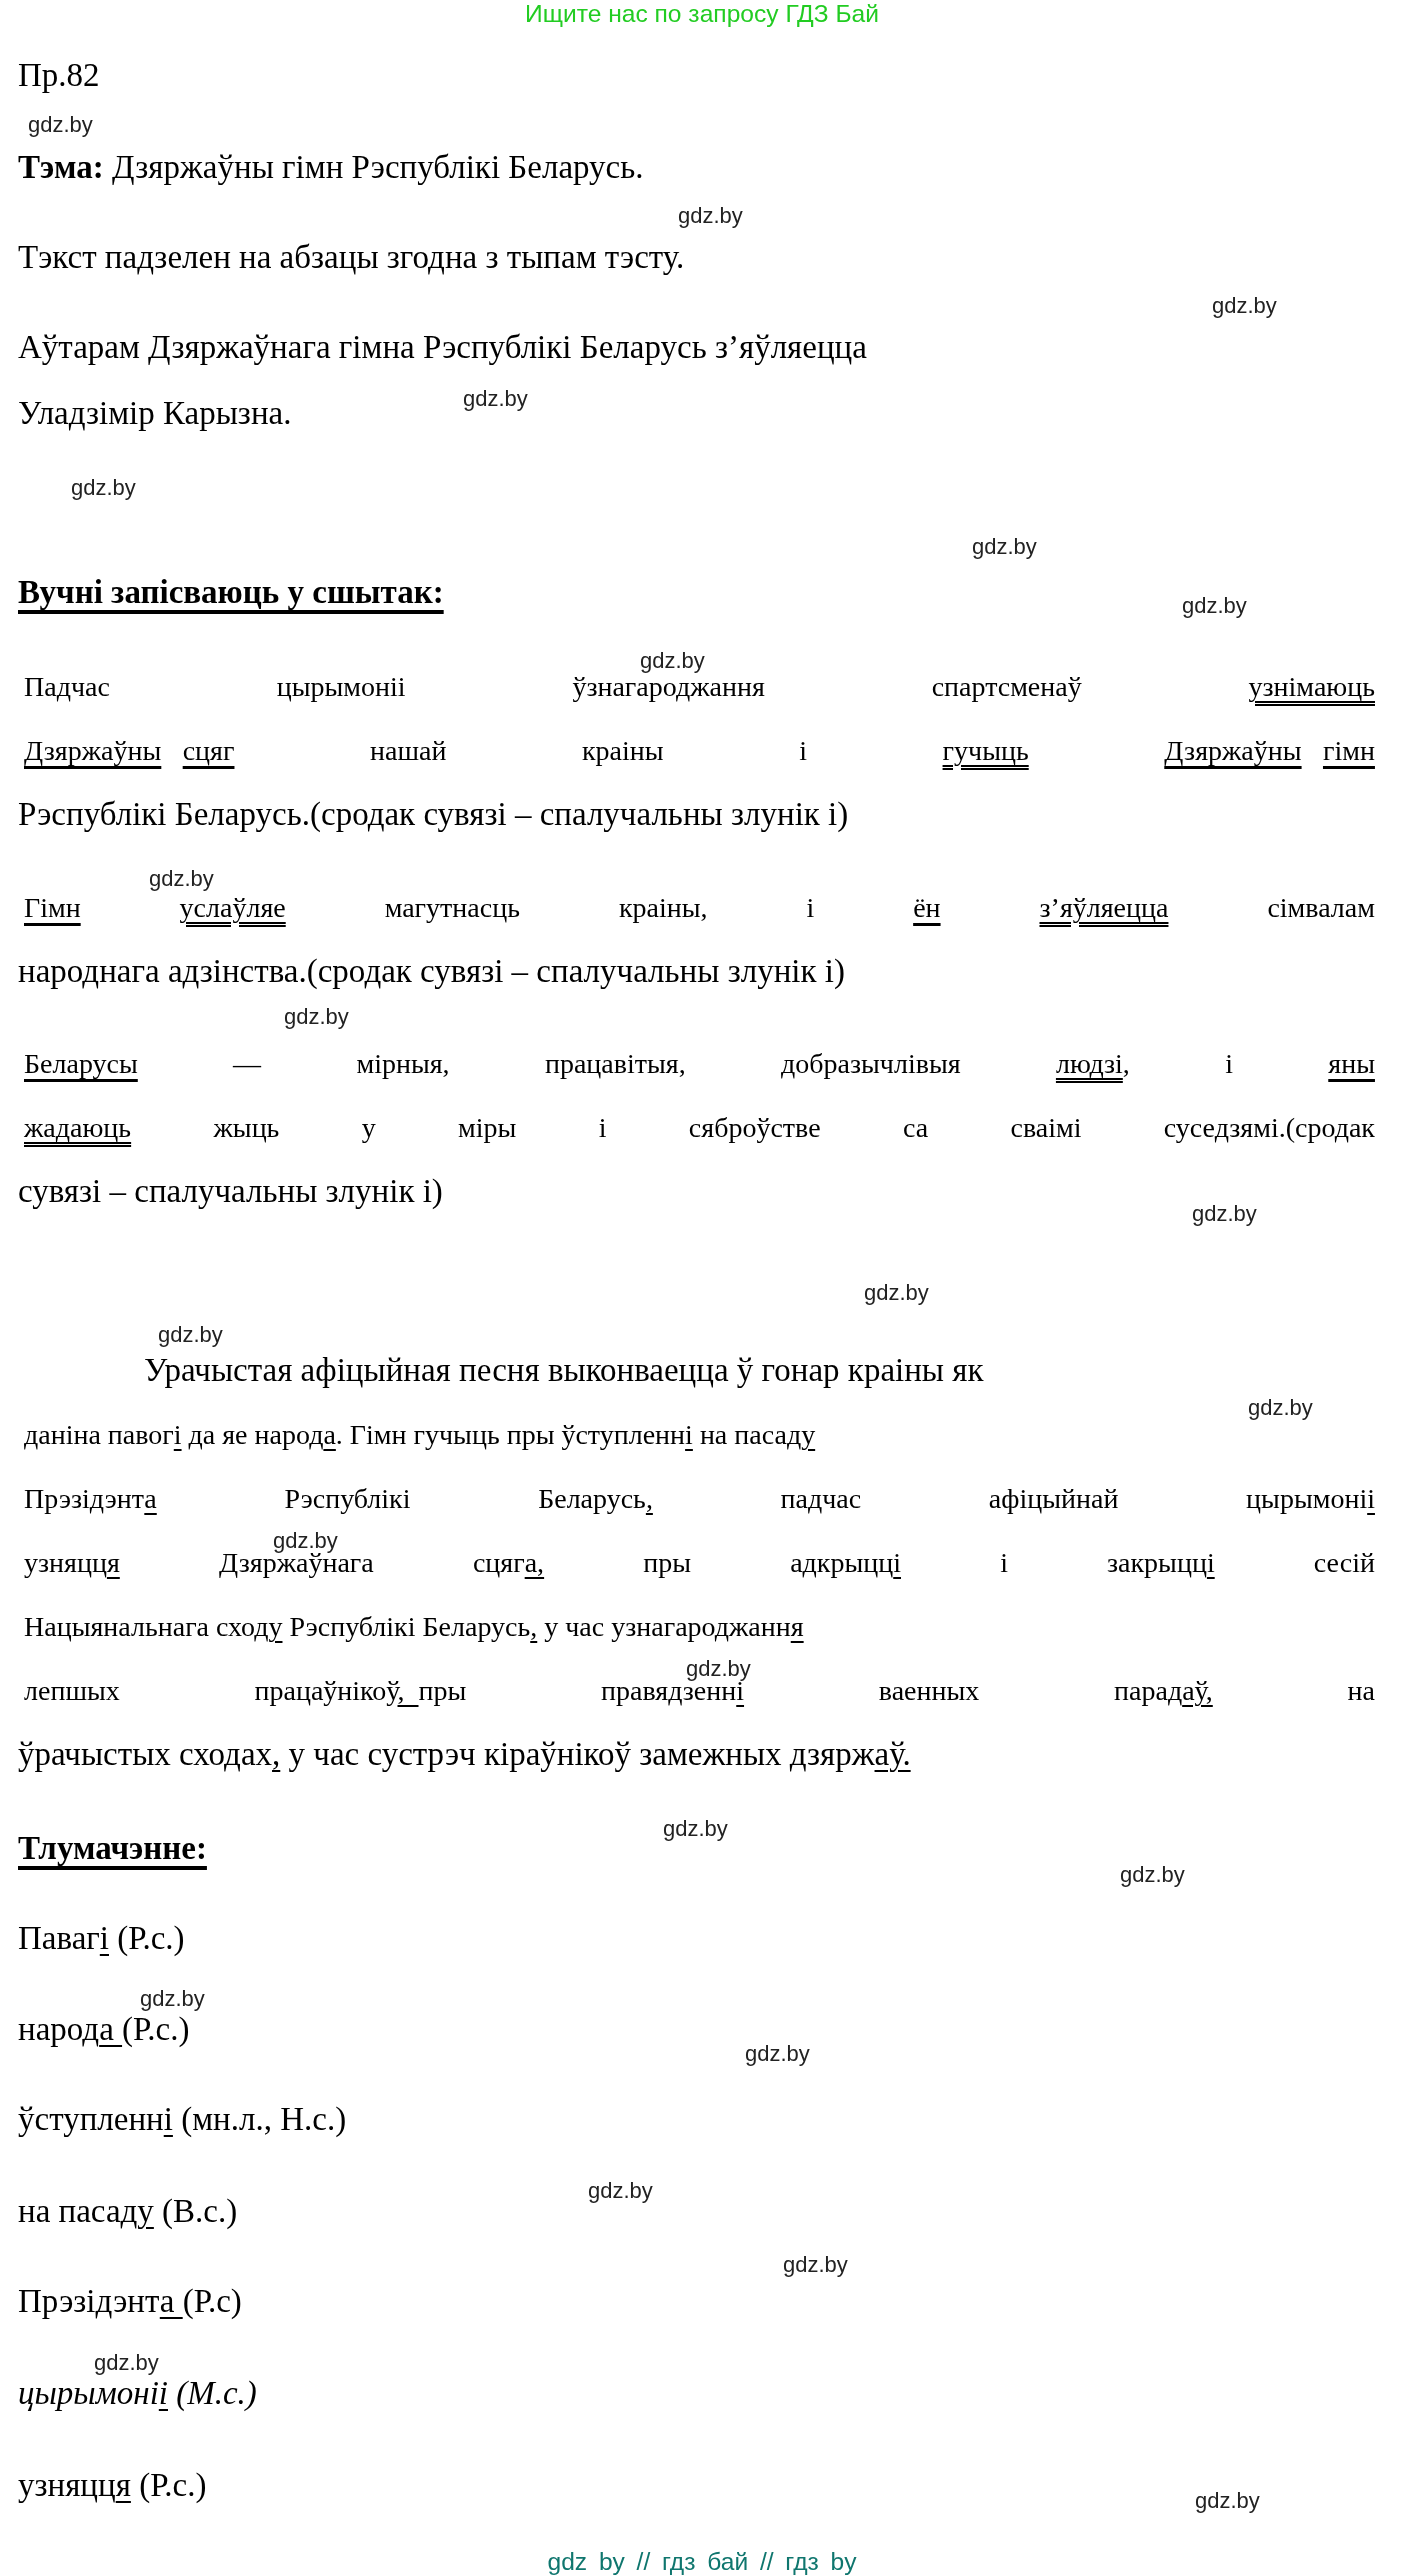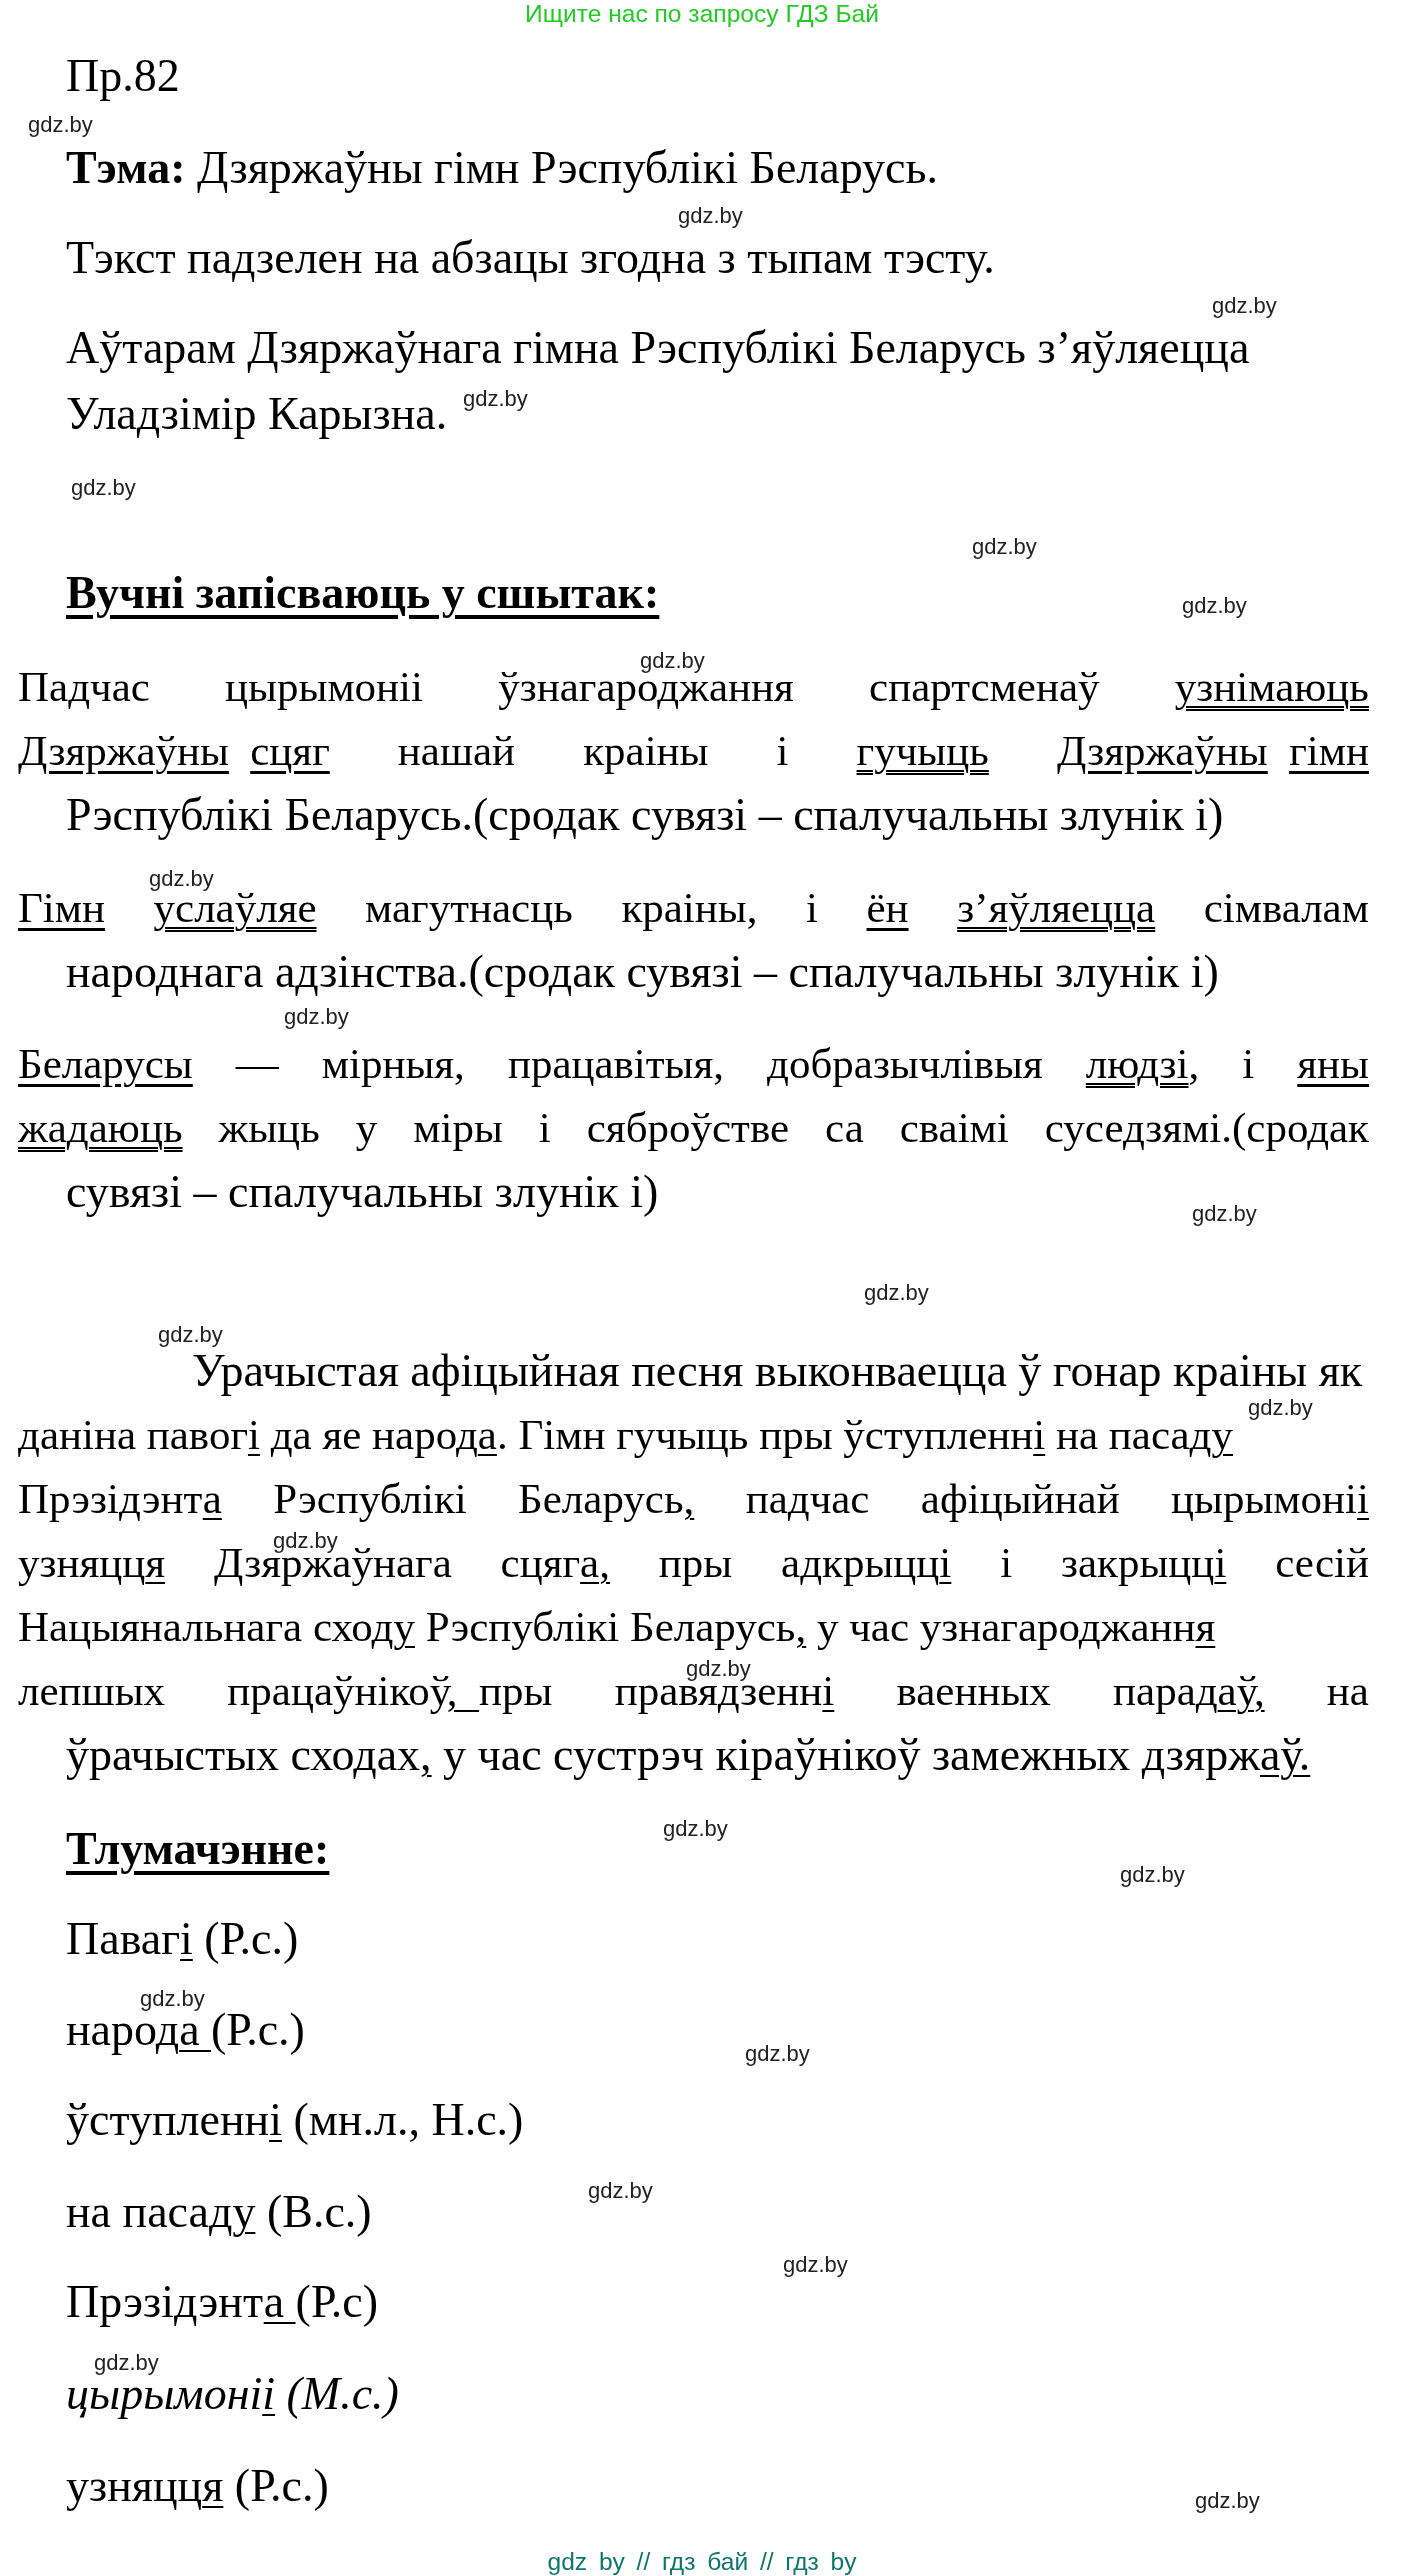--- a/index.html
+++ b/index.html
@@ -3,27 +3,27 @@
 <meta charset="utf-8">
 <style>
   html, body { margin: 0; padding: 0; background: #ffffff; }
   body { width: 1404px; height: 2576px; position: relative; overflow: hidden;
          font-family: "Liberation Serif", serif; color: #000; }
   .top-banner { position: absolute; top: 0; left: 0; width: 1404px; text-align: center;
                 font-family: "Liberation Sans", sans-serif; font-size: 24.6px; color: #22cc22; line-height: 28px; }
   .footer { position: absolute; top: 2548px; left: 0; width: 1404px; text-align: center;
             font-family: "Liberation Sans", sans-serif; font-size: 24.6px; color: #0f766e; line-height: 28px; word-spacing: 4.9px; }
   .wm { position: absolute; font-family: Liberation Sans, sans-serif; font-size: 22px; color: #222; line-height: 24.6px; }
-  .t { position: absolute; left: 18px; font-size: 46px; line-height: 49px; white-space: nowrap; margin-left: 48px; }
+  .t { position: absolute; left: 18px; font-size: 33px; line-height: 49px; white-space: nowrap; }
   .heading { font-weight: bold; text-decoration: underline; text-decoration-thickness: 4.1px; text-underline-offset: 6.6px; }
   .b { font-weight: bold; }
   .u1 { text-decoration: underline; text-decoration-thickness: 3.3px; text-underline-offset: 5.7px; }
   .u2 { text-decoration: underline double; text-decoration-thickness: 1.6px; text-underline-offset: 4.9px; }
   .ul { text-decoration: underline; text-decoration-thickness: 1.6px; text-underline-offset: 4.9px; }
-  .line { position: absolute; left: 18px; width: 1351px; font-size: 43px; line-height: 49px; white-space: nowrap; display: flex; justify-content: space-between; }
+  .line { position: absolute; left: 24px; width: 1351px; font-size: 28px; line-height: 49px; white-space: nowrap; display: flex; justify-content: space-between; }
   .line span.w { display: inline-block; }
   .gap { display: inline-block; width: 10.7px; }
 </style>
 </head>
 <body>
 
 <div class="top-banner">Ищите нас по запросу ГДЗ Бай</div>
 
 <div class="wm" style="left:28px;top:113px;">gdz.by</div>
 <div class="wm" style="left:678px;top:204px;">gdz.by</div>

